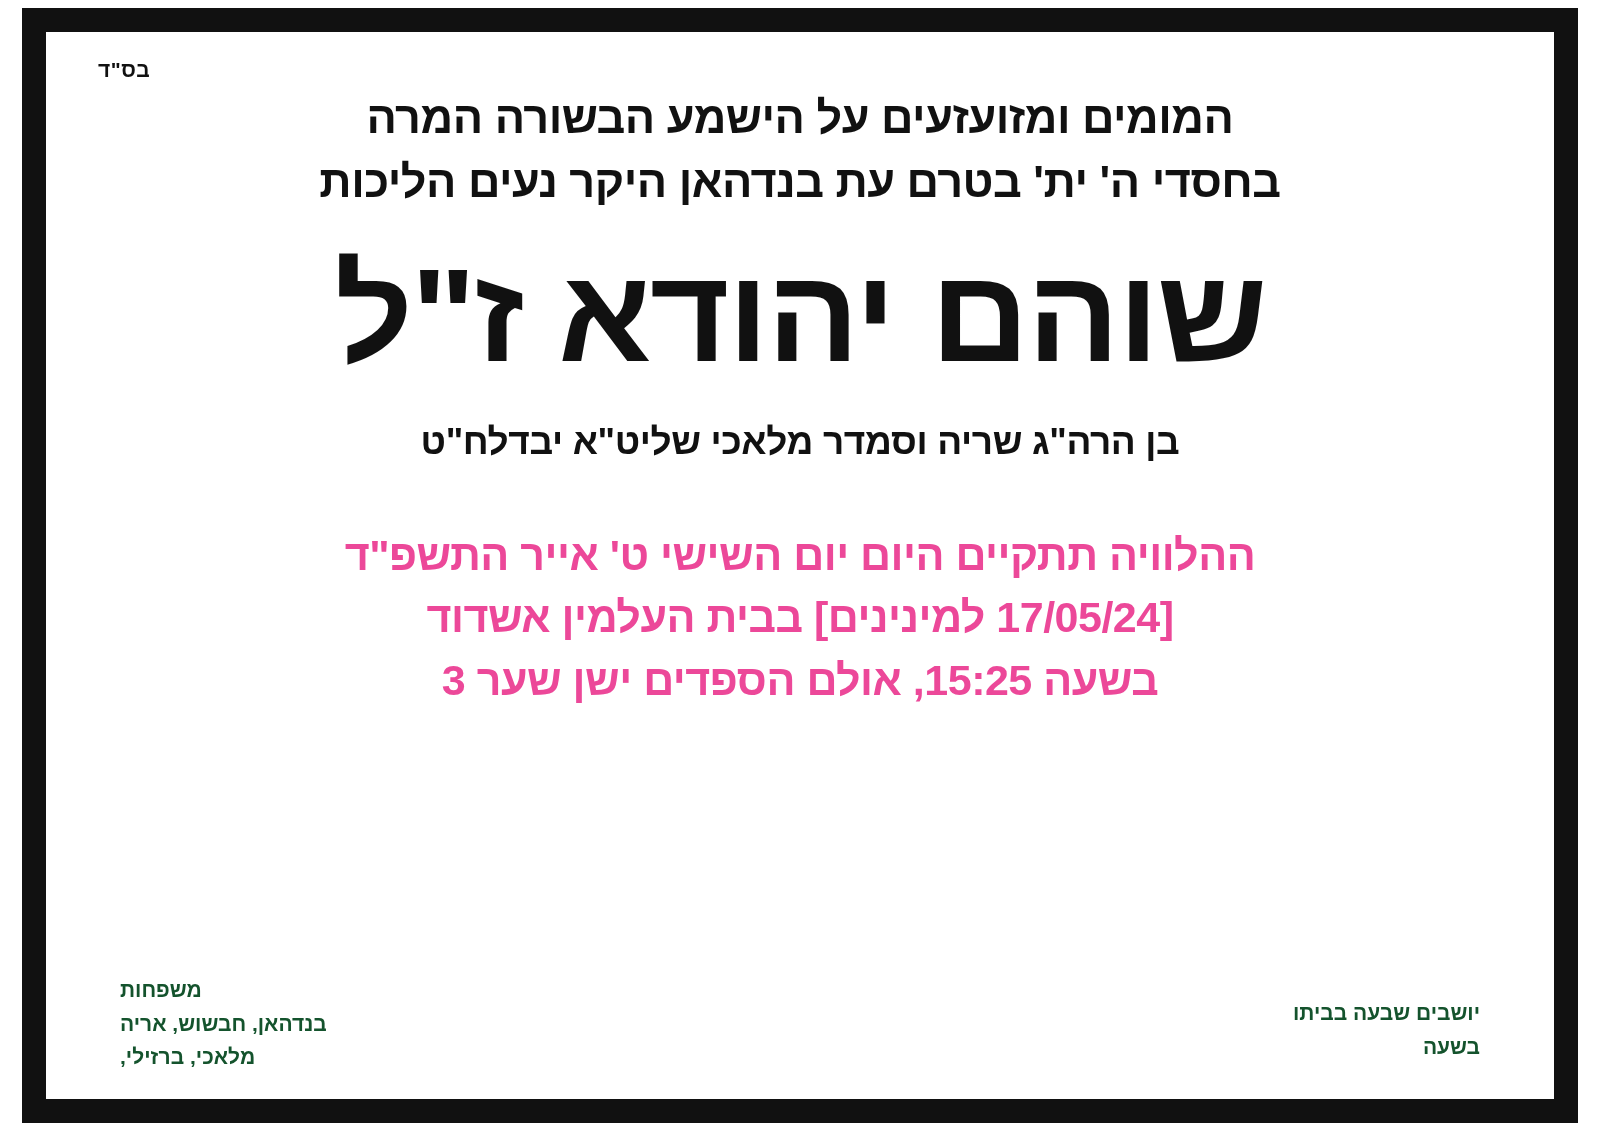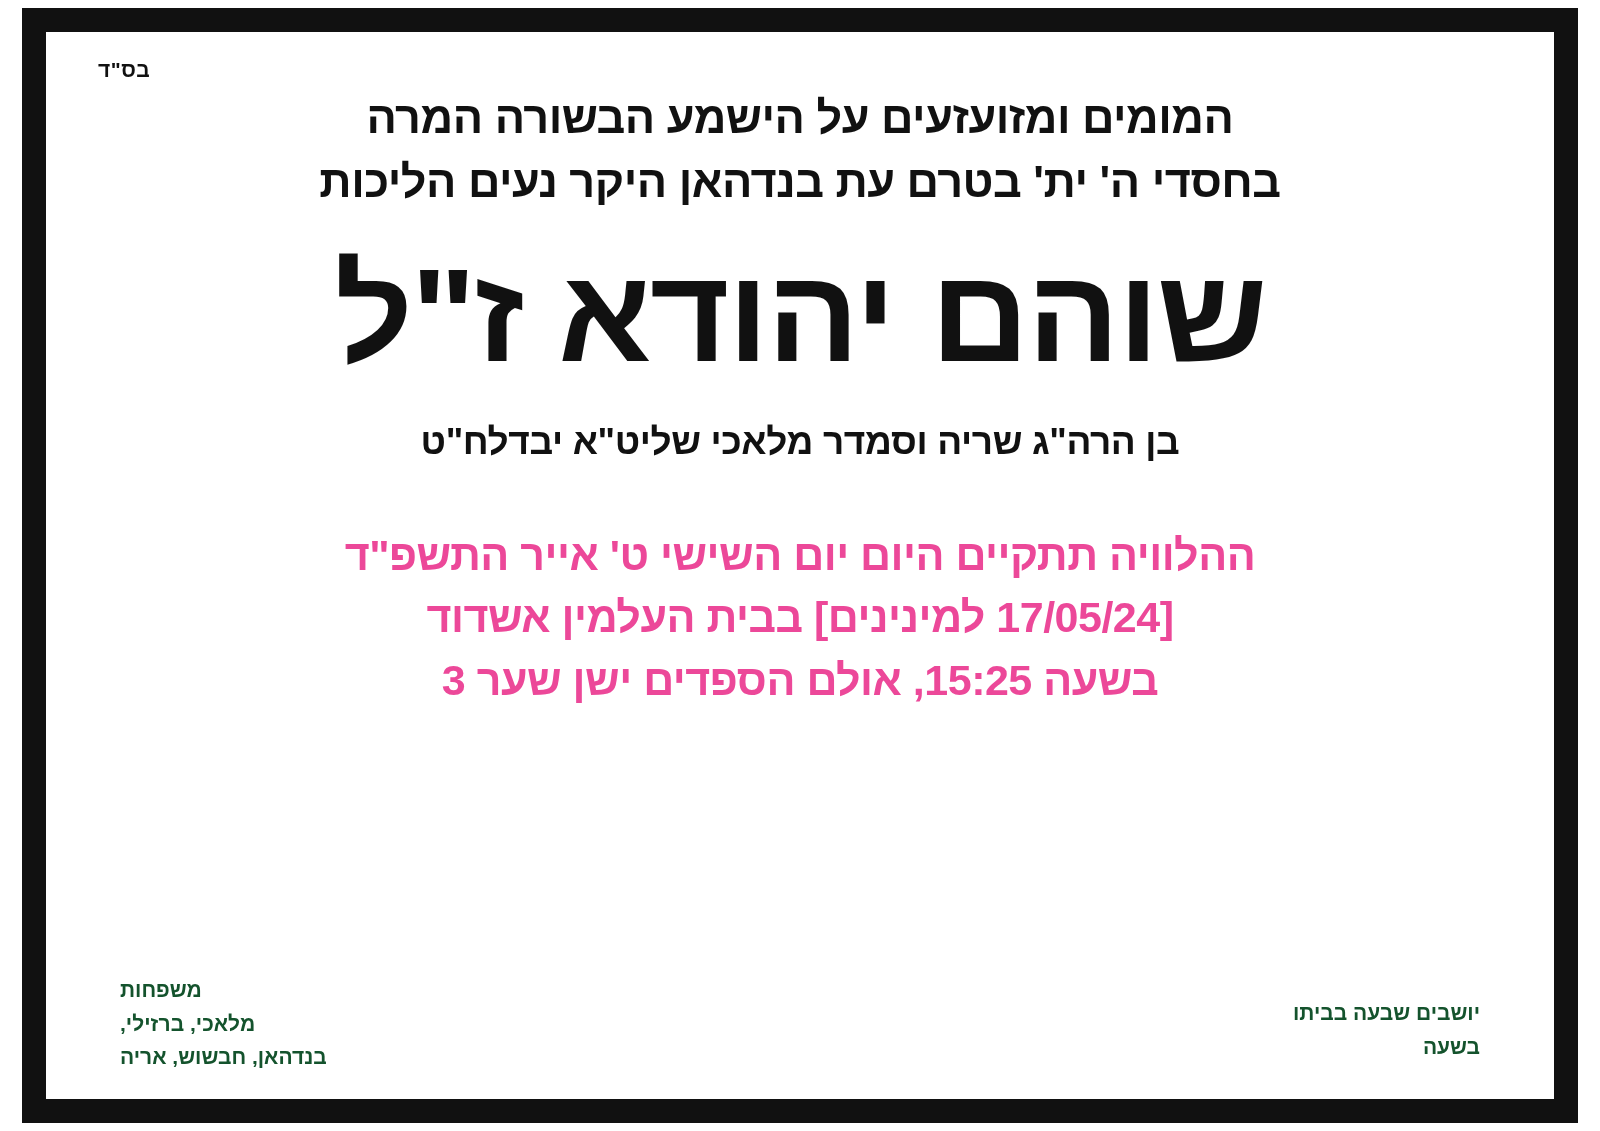--- a/index.html
+++ b/index.html
@@ -143,20 +143,20 @@
         <div>בשעה 15:25, אולם הספדים ישן שער 3</div>
       </div>
 
       <div class="footer">
         <div class="footer-col footer-right">
           <div>יושבים שבעה בביתו</div>
           <div>בשעה</div>
         </div>
         <div class="footer-col footer-left">
           <div>משפחות</div>
+          <div>בנדהאן, חבשוש, אריה</div>
           <div>מלאכי, ברזילי,</div>
-          <div>בנדהאן, חבשוש, אריה</div>
         </div>
       </div>
 
     </div>
   </div>
 </div>
 
 </body></html>

